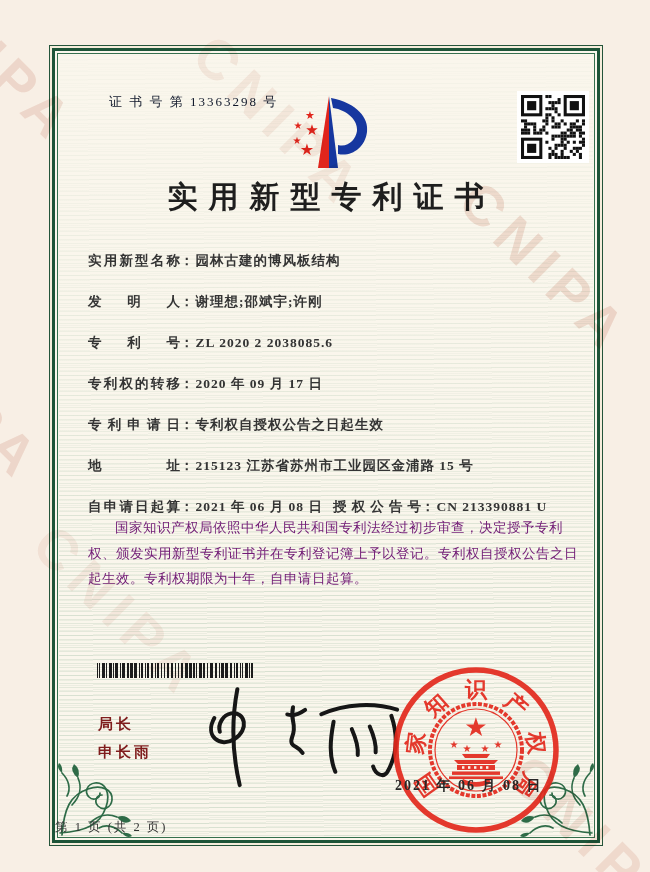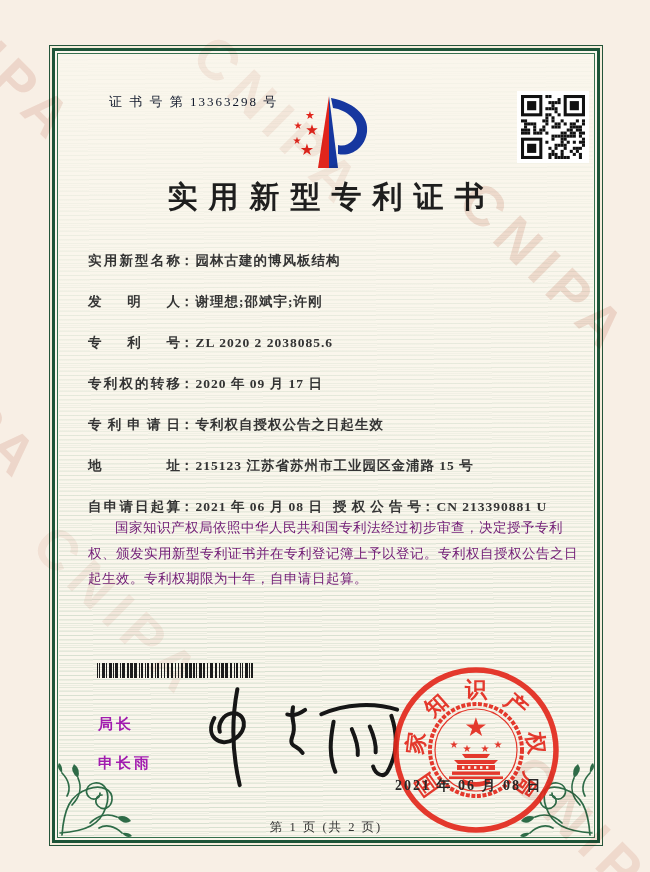--- a/index.html
+++ b/index.html
@@ -50,27 +50,27 @@
 
   
   .body-text{position:absolute;left:33px;top:464px;width:500px;font-size:13.5px;line-height:25.5px;
              color:#701a75;letter-spacing:.5px;}
   .body-text p{margin:0;text-indent:2em;}
 
   
   .barcode{position:absolute;left:42px;top:612px;width:164px;height:15px;display:flex;align-items:stretch;}
   .barcode div{background:#1c1c1c;}
   .officer{position:absolute;left:43px;top:664px;font-family:"Liberation Sans","DejaVu Sans",sans-serif;
-           font-weight:700;font-size:15px;color:#a21caf;letter-spacing:3px;}
-  .officer .name{margin-top:20px;}
+           font-weight:700;font-size:15px;color:#7f1d1d;letter-spacing:3px;}
+  .officer .name{margin-top:9px;}
   .signature{position:absolute;left:138px;top:628px;width:215px;height:112px;}
   .seal{position:absolute;left:333px;top:611px;width:176px;height:176px;opacity:.92;}
   .seal-date{position:absolute;left:340px;top:726px;width:160px;font-size:14px;font-weight:700;
              color:#272727;letter-spacing:2px;white-space:nowrap;}
-  .footer{position:absolute;left:0;right:0;top:768px;text-align:center;font-size:12.5px;color:#333;letter-spacing:2px;}
+  .footer{position:absolute;left:0;right:0;top:768px;font-size:12.5px;color:#333;letter-spacing:2px;}
 
   .flourish{position:absolute;width:92px;height:92px;}
   .flourish.br{right:3px;bottom:3px;}
   .flourish.bl{left:3px;bottom:3px;transform:scaleX(-1);}
 </style>
 </head>
 <body>
 
 <div class="page">
 

